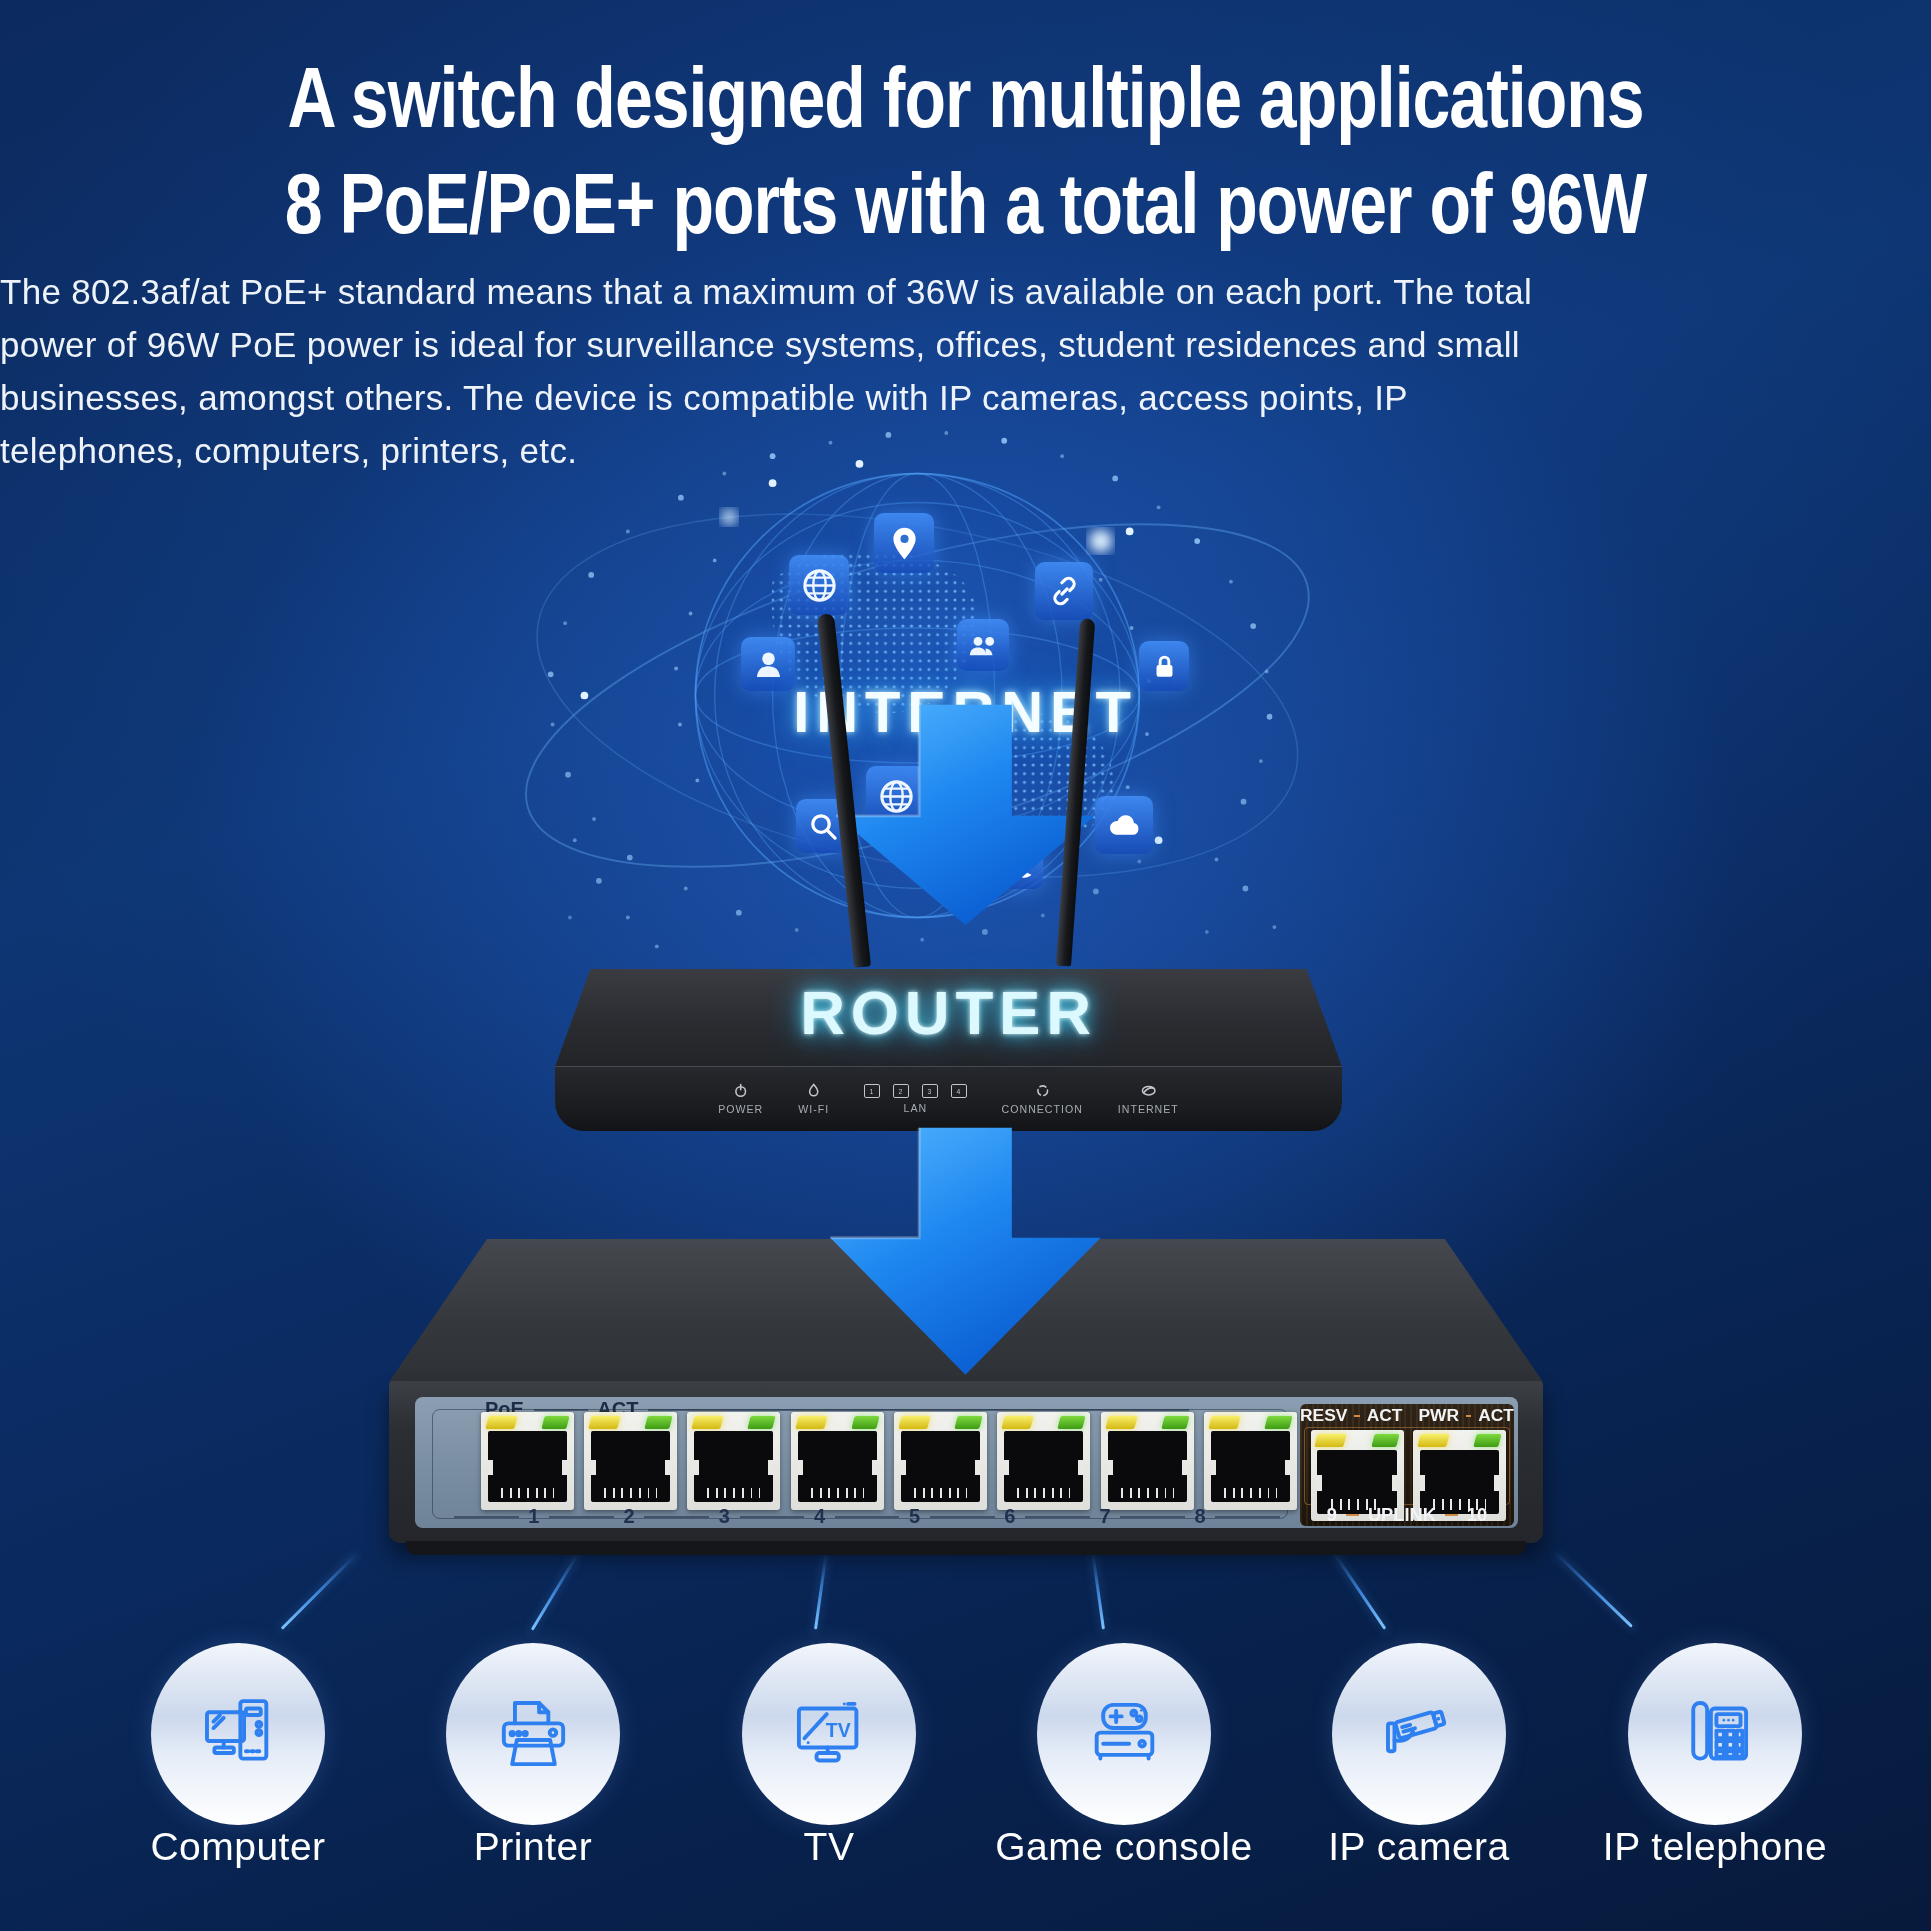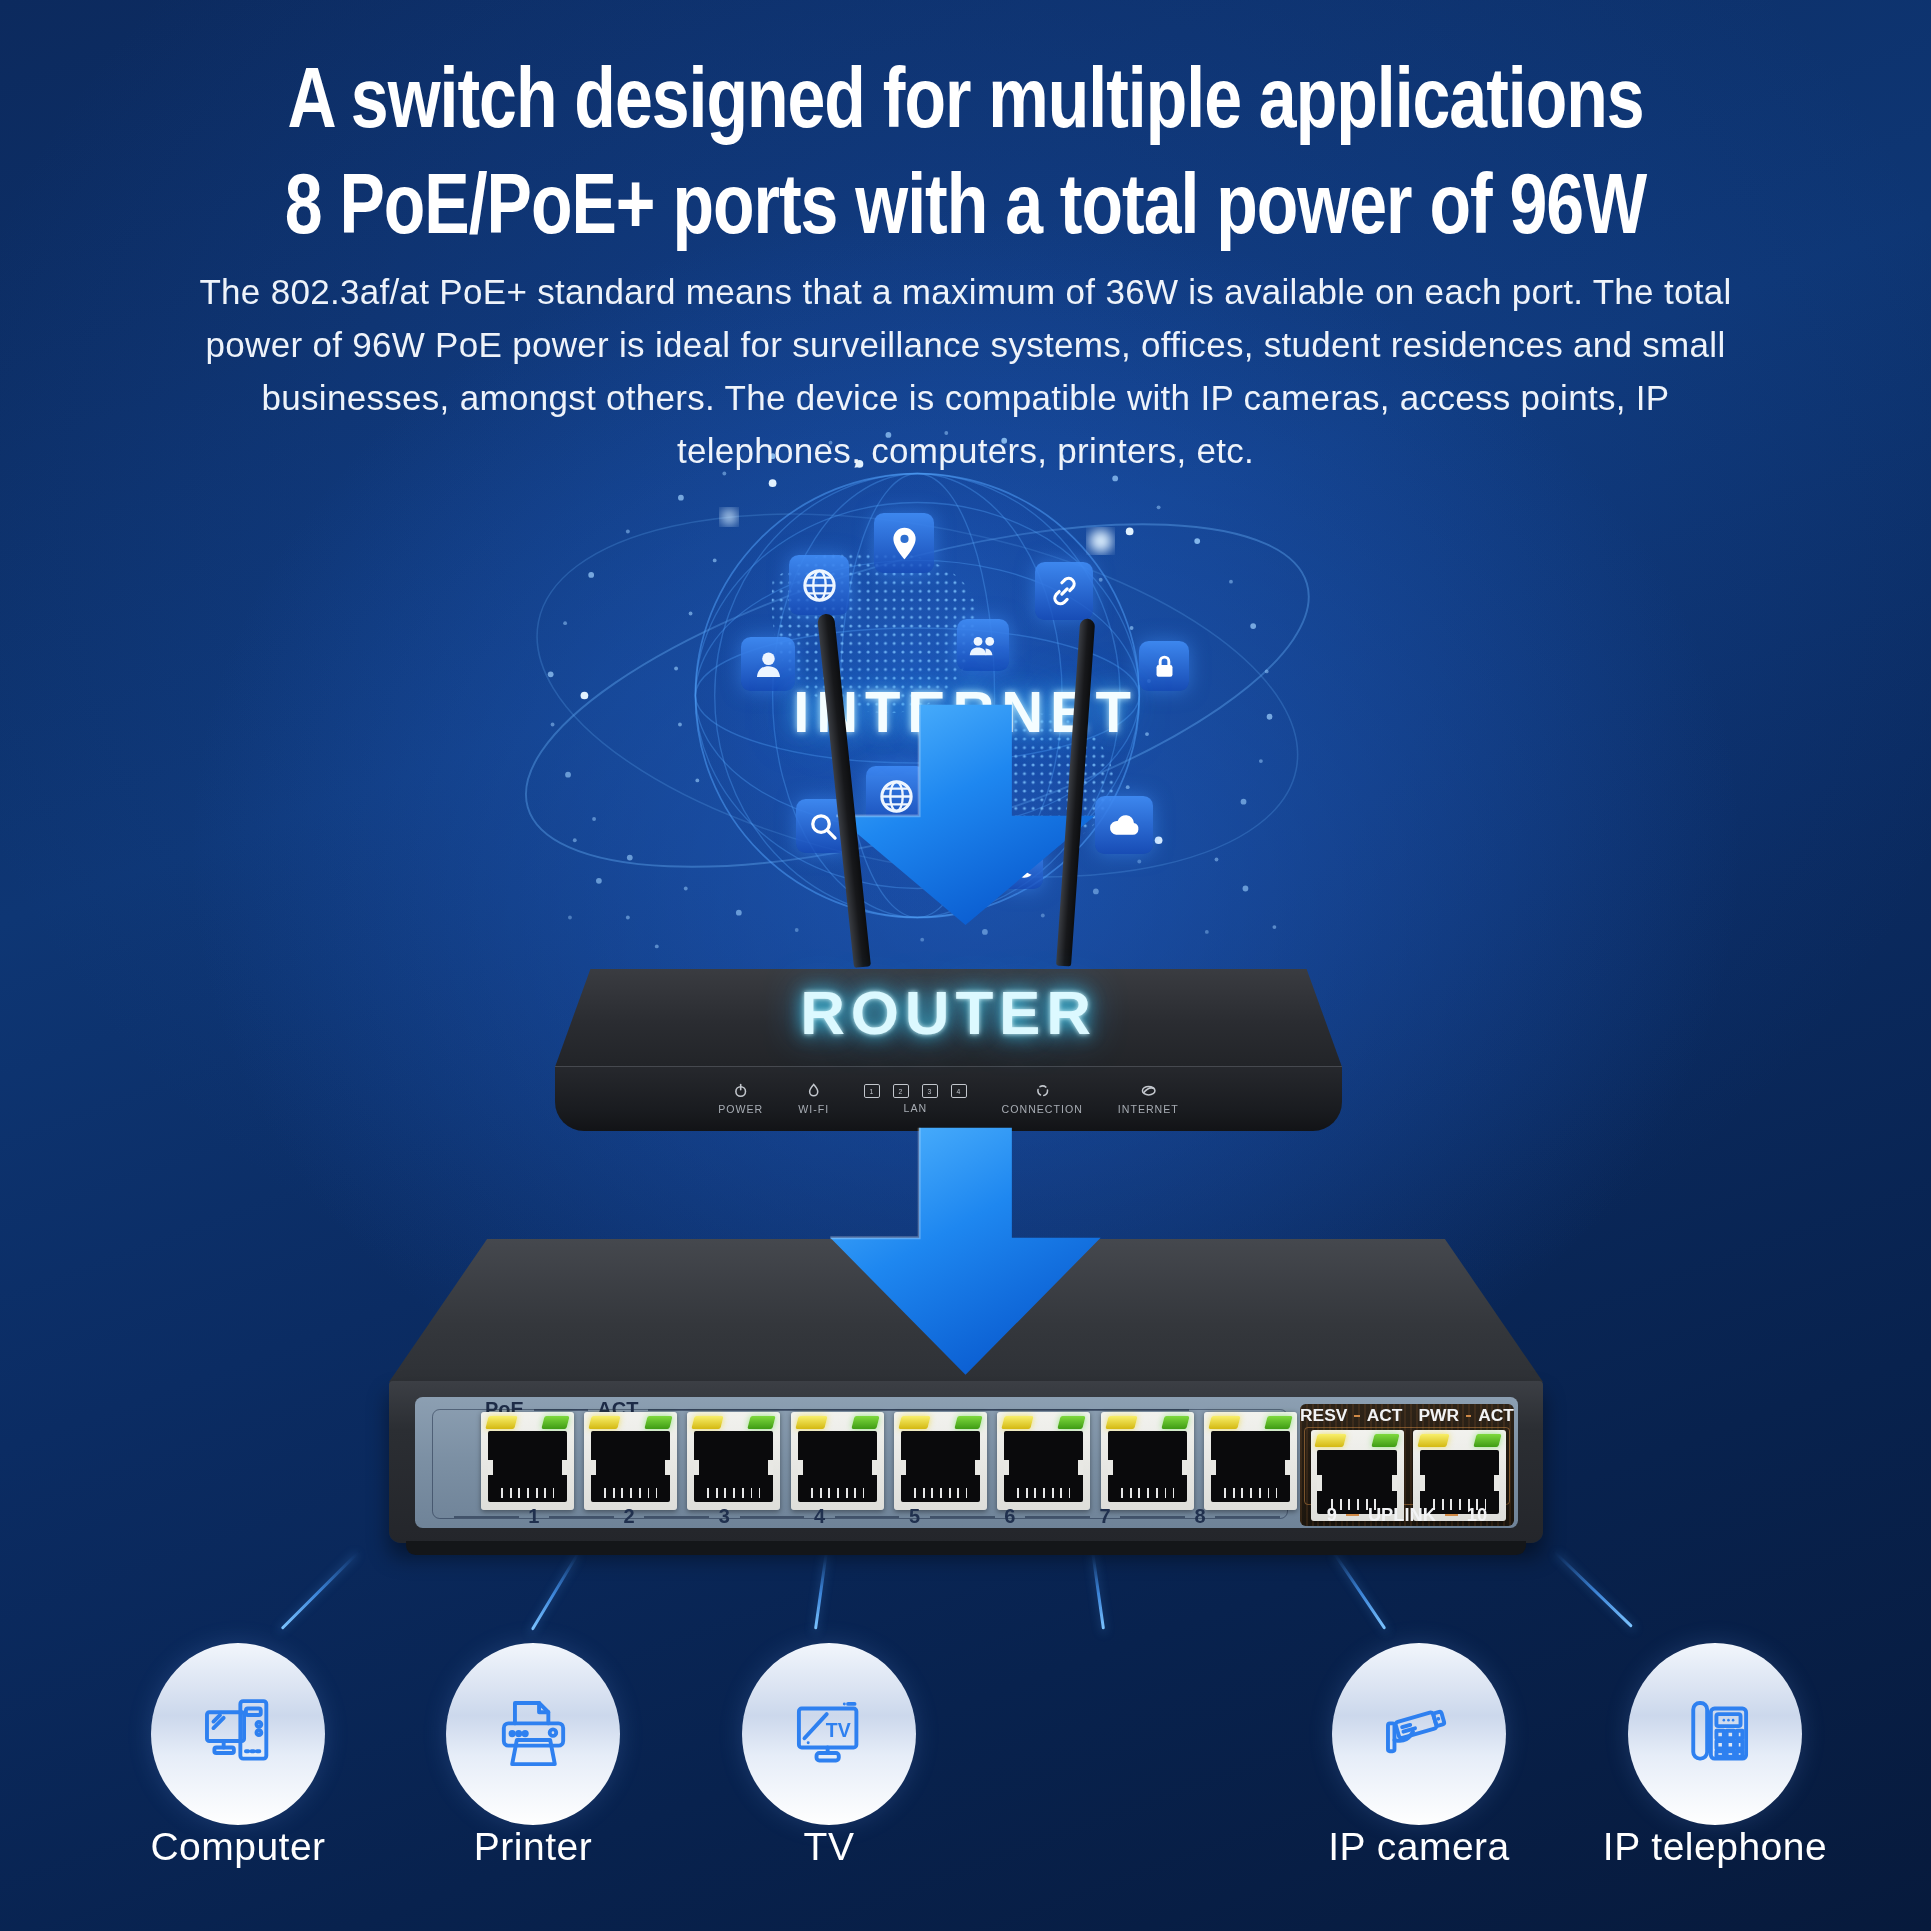--- a/index.html
+++ b/index.html
@@ -11,21 +11,21 @@
     position:absolute;inset:0;
     background:
       radial-gradient(1110px 917px at 50% 44%, rgba(38,104,214,.55), rgba(38,104,214,0) 70%),
       radial-gradient(1448px 1207px at 50% 28%, rgba(28,86,188,.35), rgba(0,0,0,0) 72%),
       linear-gradient(160deg,#0c2a5e 0%,#0e3674 35%,#0b2c63 55%,#08224e 78%,#071a3c 100%);
   }
   
   .hero{position:absolute;top:44px;left:0;right:0;text-align:center;
         transform:scaleY(1.25);transform-origin:50% 0;z-index:3;}
   .hero .h-line{font-size:68px;line-height:85px;font-weight:700;color:#ffffff;letter-spacing:-1px;}
-  .intro{position:absolute;top:265px;left:0;right:0;text-align:center;z-index:3;
+  .intro{position:absolute;top:265px;left:0;right:0;text-align:left;z-index:3;
          font-size:35px;line-height:53px;font-weight:300;color:#eef3fa;letter-spacing:0.3px;}
   
   .globe-svg{position:absolute;left:483px;top:406px;width:888px;height:579px;z-index:1;}
   .tile{position:absolute;display:flex;align-items:center;justify-content:center;z-index:2;
         background:linear-gradient(180deg,rgba(64,140,245,.92),rgba(23,76,186,.78));
         border-radius:9.7px;box-shadow:0 0 19.3px rgba(70,150,255,.5);}
   .internet-label{position:absolute;top:678px;left:0;right:0;text-align:center;z-index:4;
         font-size:58px;font-weight:700;letter-spacing:6.8px;color:#f4fdff;
         text-shadow:0 0 7.7px rgba(195,240,255,.95),0 0 21px rgba(80,195,255,.85),0 0 44px rgba(30,130,240,.75);}
   
@@ -548,20 +548,37 @@
         <text x="44" y="51" font-size="21" font-weight="700" fill="#2e80f0" stroke="none" font-family="Liberation Sans, sans-serif">TV</text>
         <path d="M68 15h7"></path>
           <circle cx="64" cy="15" r="1.6" fill="#2e80f0" stroke="none"></circle>
         <path d="M46 62v6"></path>
         <rect x="34" y="68" width="24" height="8" rx="3"></rect>
       </svg>
     </div>
     <div class="dlabel">TV</div>
   </div>
 
+  <div class="device" style="left:1008px;">
+    <div class="bubble">
+      <svg class="dev-icon" width="89" height="89" viewBox="0 0 96 96">
+        <path d="M36 16h24a11 11 0 0 1 11 11v3a11 11 0 0 1-11 11H36a11 11 0 0 1-11-11v-3a11 11 0 0 1 11-11z"></path>
+        <path d="M33 28.5h12M39 22.5v12"></path>
+        <circle cx="58" cy="25" r="2.6"></circle>
+          <circle cx="64" cy="31" r="2.6"></circle>
+        <circle cx="66" cy="22" r="1.3" fill="#2e80f0" stroke="none"></circle>
+          <circle cx="70" cy="26" r="1.3" fill="#2e80f0" stroke="none"></circle>
+        <rect x="18" y="46" width="60" height="24" rx="4"></rect>
+        <path d="M25 58h28"></path>
+          <circle cx="67" cy="58" r="3"></circle>
+        <path d="M22 70v4M74 70v4"></path>
+      </svg>
+    </div>
+    <div class="dlabel">Game console</div>
+  </div>
 
   <div class="device" style="left:1303px;">
     <div class="bubble">
       <svg class="dev-icon" width="89" height="89" viewBox="0 0 96 96">
         <g transform="rotate(-16 48 40)">
           <rect x="24" y="28" width="42" height="18" rx="3"></rect>
           <rect x="66" y="30" width="9" height="14" rx="2"></rect>
           <path d="M30 35h9M30 40h13"></path>
           <circle cx="70" cy="37" r="2" fill="#2e80f0" stroke="none"></circle>
         </g>

